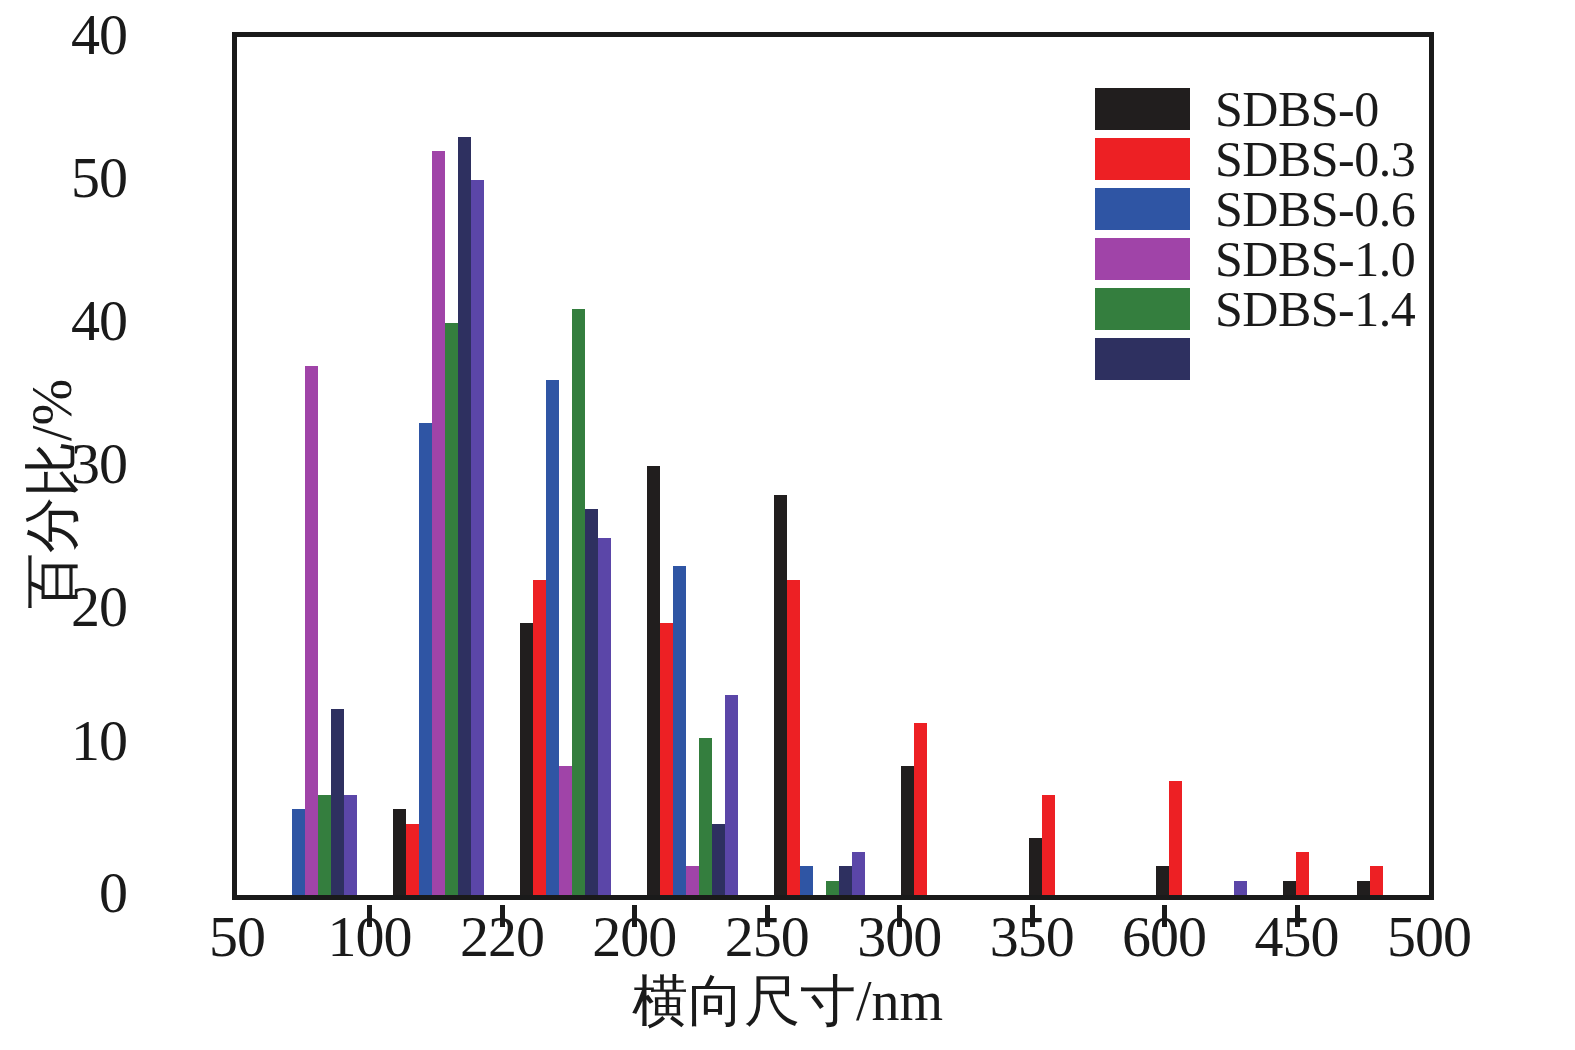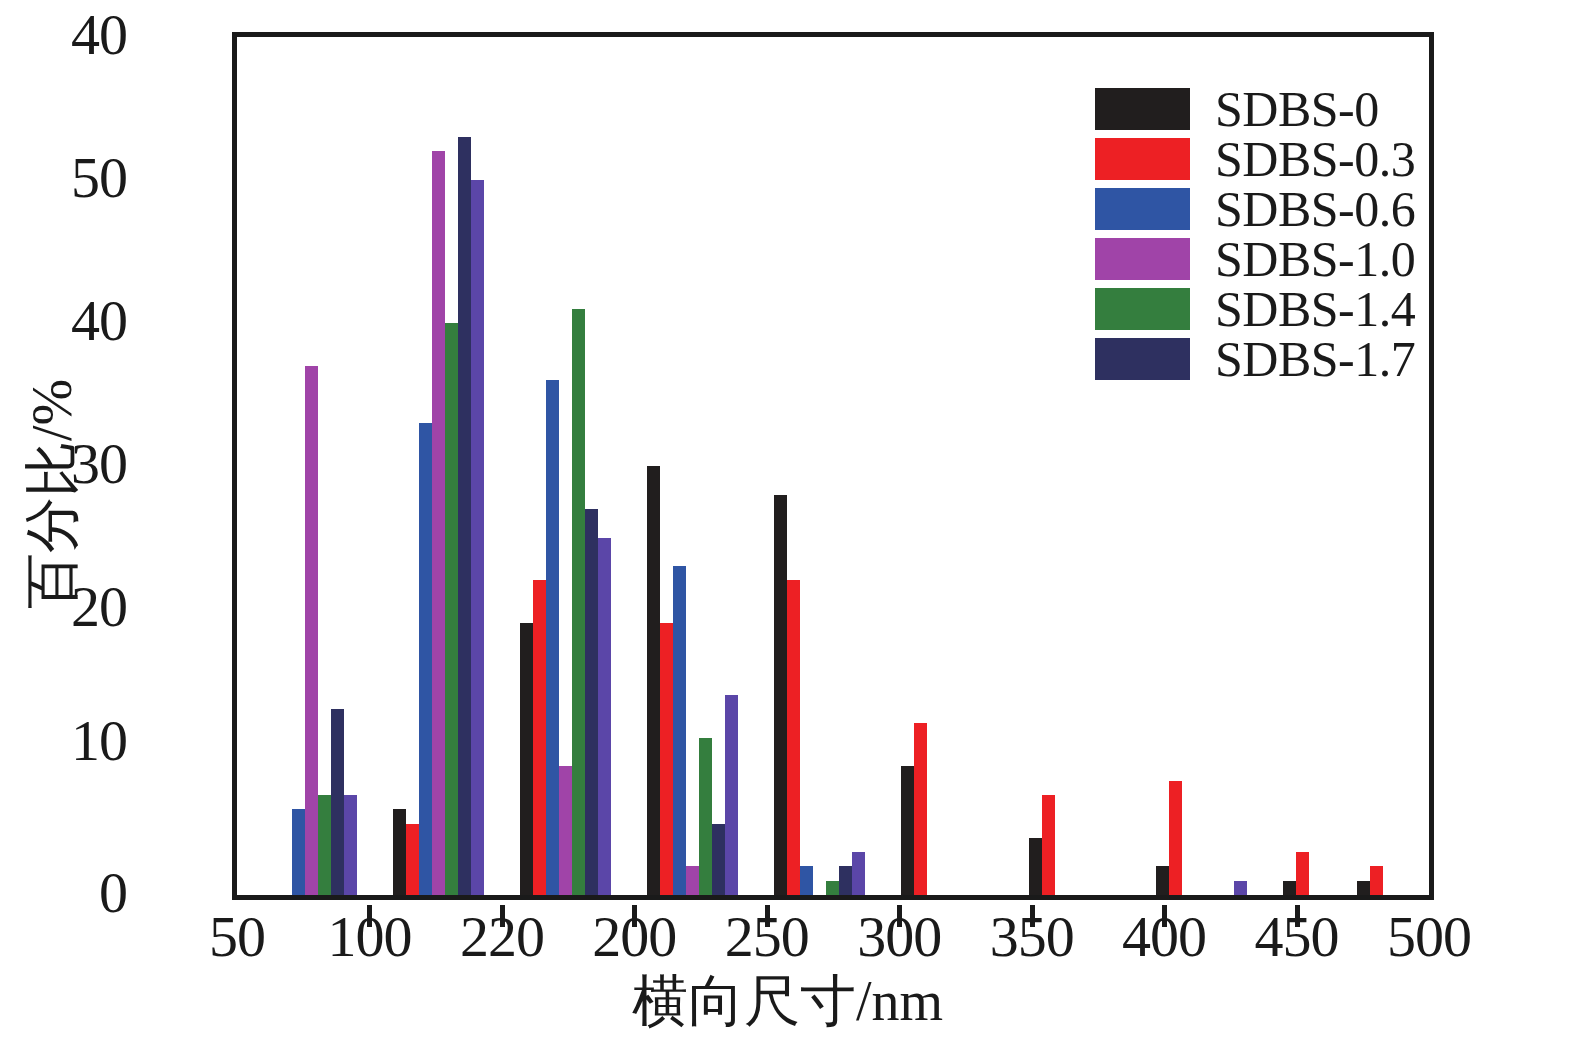--- a/index.html
+++ b/index.html
@@ -217,21 +217,21 @@
   </div>
 
   <div id="x-axis-labels">
       <div class="x-tick-label" style="left: 157px; width: 160px;">50</div>
       <div class="x-tick-label" style="left: 289.444px; width: 160px;">100</div>
       <div class="x-tick-label" style="left: 421.889px; width: 160px;">220</div>
       <div class="x-tick-label" style="left: 554.333px; width: 160px;">200</div>
       <div class="x-tick-label" style="left: 686.778px; width: 160px; text-align: center;">250</div>
       <div class="x-tick-label" style="left: 819.222px; width: 160px;">300</div>
       <div class="x-tick-label" style="left: 951.667px; width: 160px;">350</div>
-      <div class="x-tick-label" style="left: 1084.11px; width: 160px;">400</div>
+      <div class="x-tick-label" style="left: 1084.11px; width: 160px;">600</div>
       <div class="x-tick-label" style="left: 1216.56px; width: 160px;">450</div>
       <div class="x-tick-label" style="left: 1349px; width: 160px; text-align: center;">500</div>
     </div>
 
   <div id="legend">
       <div class="legend-row">
         <div class="legend-swatch" style="background: rgb(33, 30, 30);"></div>
         <div class="legend-label">SDBS-0</div>
       </div>
       <div class="legend-row">
@@ -245,20 +245,19 @@
       <div class="legend-row">
         <div class="legend-swatch" style="background: rgb(160, 68, 168);"></div>
         <div class="legend-label">SDBS-1.0</div>
       </div>
       <div class="legend-row">
         <div class="legend-swatch" style="background: rgb(52, 126, 62);"></div>
         <div class="legend-label">SDBS-1.4</div>
       </div>
       <div class="legend-row">
         <div class="legend-swatch" style="background: rgb(46, 48, 96);"></div>
-        <div class="legend-label">SDBS-1.7</div>
       </div>
     </div>
 
   <div id="x-axis-title">横向尺寸/nm</div>
   <div id="y-axis-title">百分比/%</div>
 
 </div>
 
 </body></html>

